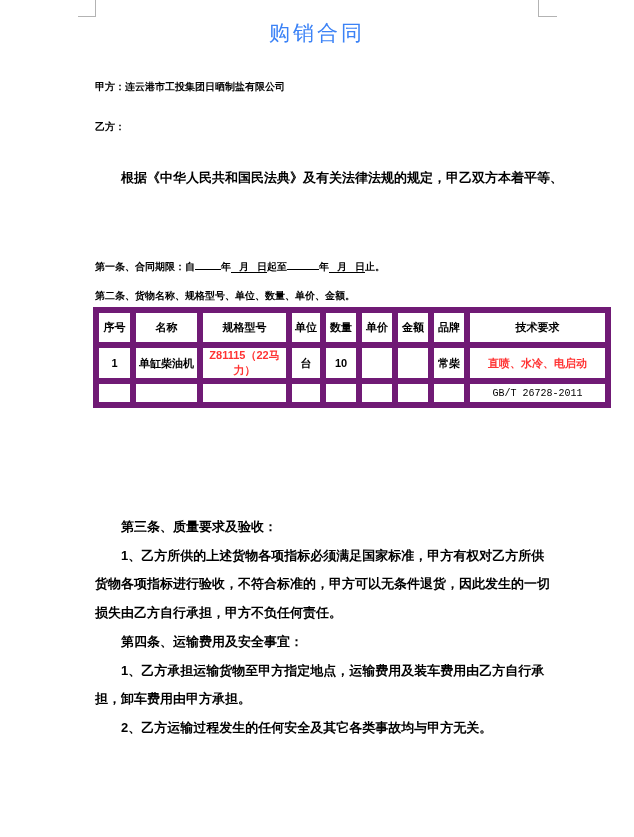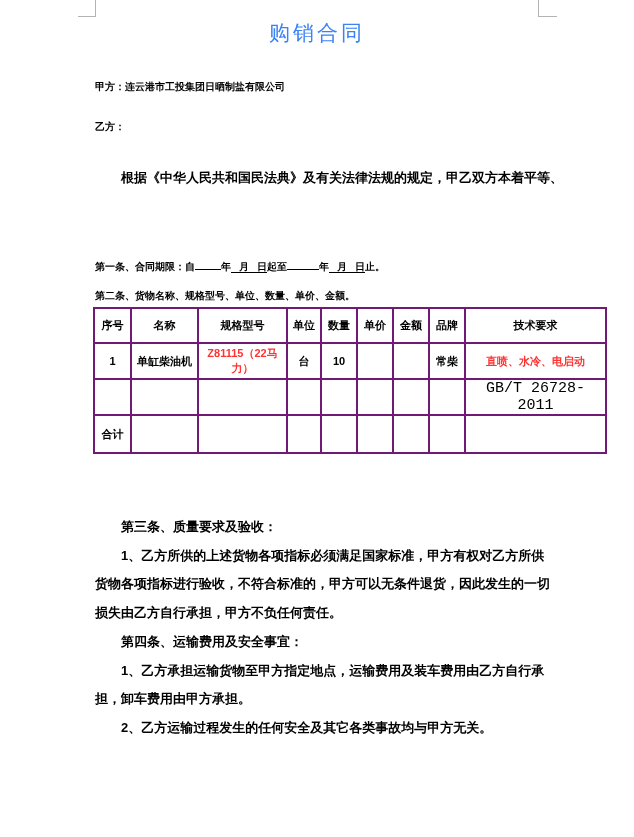--- a/index.html
+++ b/index.html
@@ -32,26 +32,26 @@
   .u.pad{padding:0 8px;}
   .blank{display:inline-block;border-bottom:1px solid #000;height:15px;vertical-align:baseline;}
   .blank.b1{width:26px;}
   .blank.b2{width:32px;}
   table.goods{
     position:absolute;top:307px;left:93px;
     border-collapse:collapse;table-layout:fixed;
     font-size:11px;font-weight:bold;
   }
   table.goods td{
-    border:2px solid #701a75;
+    border:6px solid #701a75;
     text-align:center;vertical-align:middle;
     padding:0 2px;overflow:hidden;margin-left:25px;
   }
   .red{color:#ff3333;}
-  .mono{font-family:"Liberation Mono",monospace;font-size:15px;font-weight:normal;}
+  .mono{font-family:"Liberation Mono",monospace;font-size:10px;font-weight:normal;}
 </style>
 </head>
 <body>
 
 <div class="page">
 
   <div class="crop" style="left:95px;top:0;width:1px;height:16px;"></div>
   <div class="crop" style="left:78px;top:16px;width:18px;height:1px;"></div>
   <div class="crop" style="left:538px;top:0;width:1px;height:16px;"></div>
   <div class="crop" style="left:538px;top:16px;width:19px;height:1px;"></div>
@@ -110,31 +110,20 @@
       <td></td>
       <td></td>
       <td></td>
       <td></td>
       <td></td>
       <td></td>
       <td></td>
       <td></td>
       <td class="mono">GB/T 26728-2011</td>
     </tr>
-    <tr style="height:38px;">
-      <td>合计</td>
-      <td></td>
-      <td></td>
-      <td></td>
-      <td></td>
-      <td></td>
-      <td></td>
-      <td></td>
-      <td></td>
-    </tr>
   </tbody>
     </table>
 
   <div class="block" style="top:513px;">
     <div class="bl indent">第三条、质量要求及验收：</div>
     <div class="bl indent">1、乙方所供的上述货物各项指标必须满足国家标准，甲方有权对乙方所供</div>
     <div class="bl">货物各项指标进行验收，不符合标准的，甲方可以无条件退货，因此发生的一切</div>
     <div class="bl">损失由乙方自行承担，甲方不负任何责任。</div>
     <div class="bl indent">第四条、运输费用及安全事宜：</div>
     <div class="bl indent">1、乙方承担运输货物至甲方指定地点，运输费用及装车费用由乙方自行承</div>

